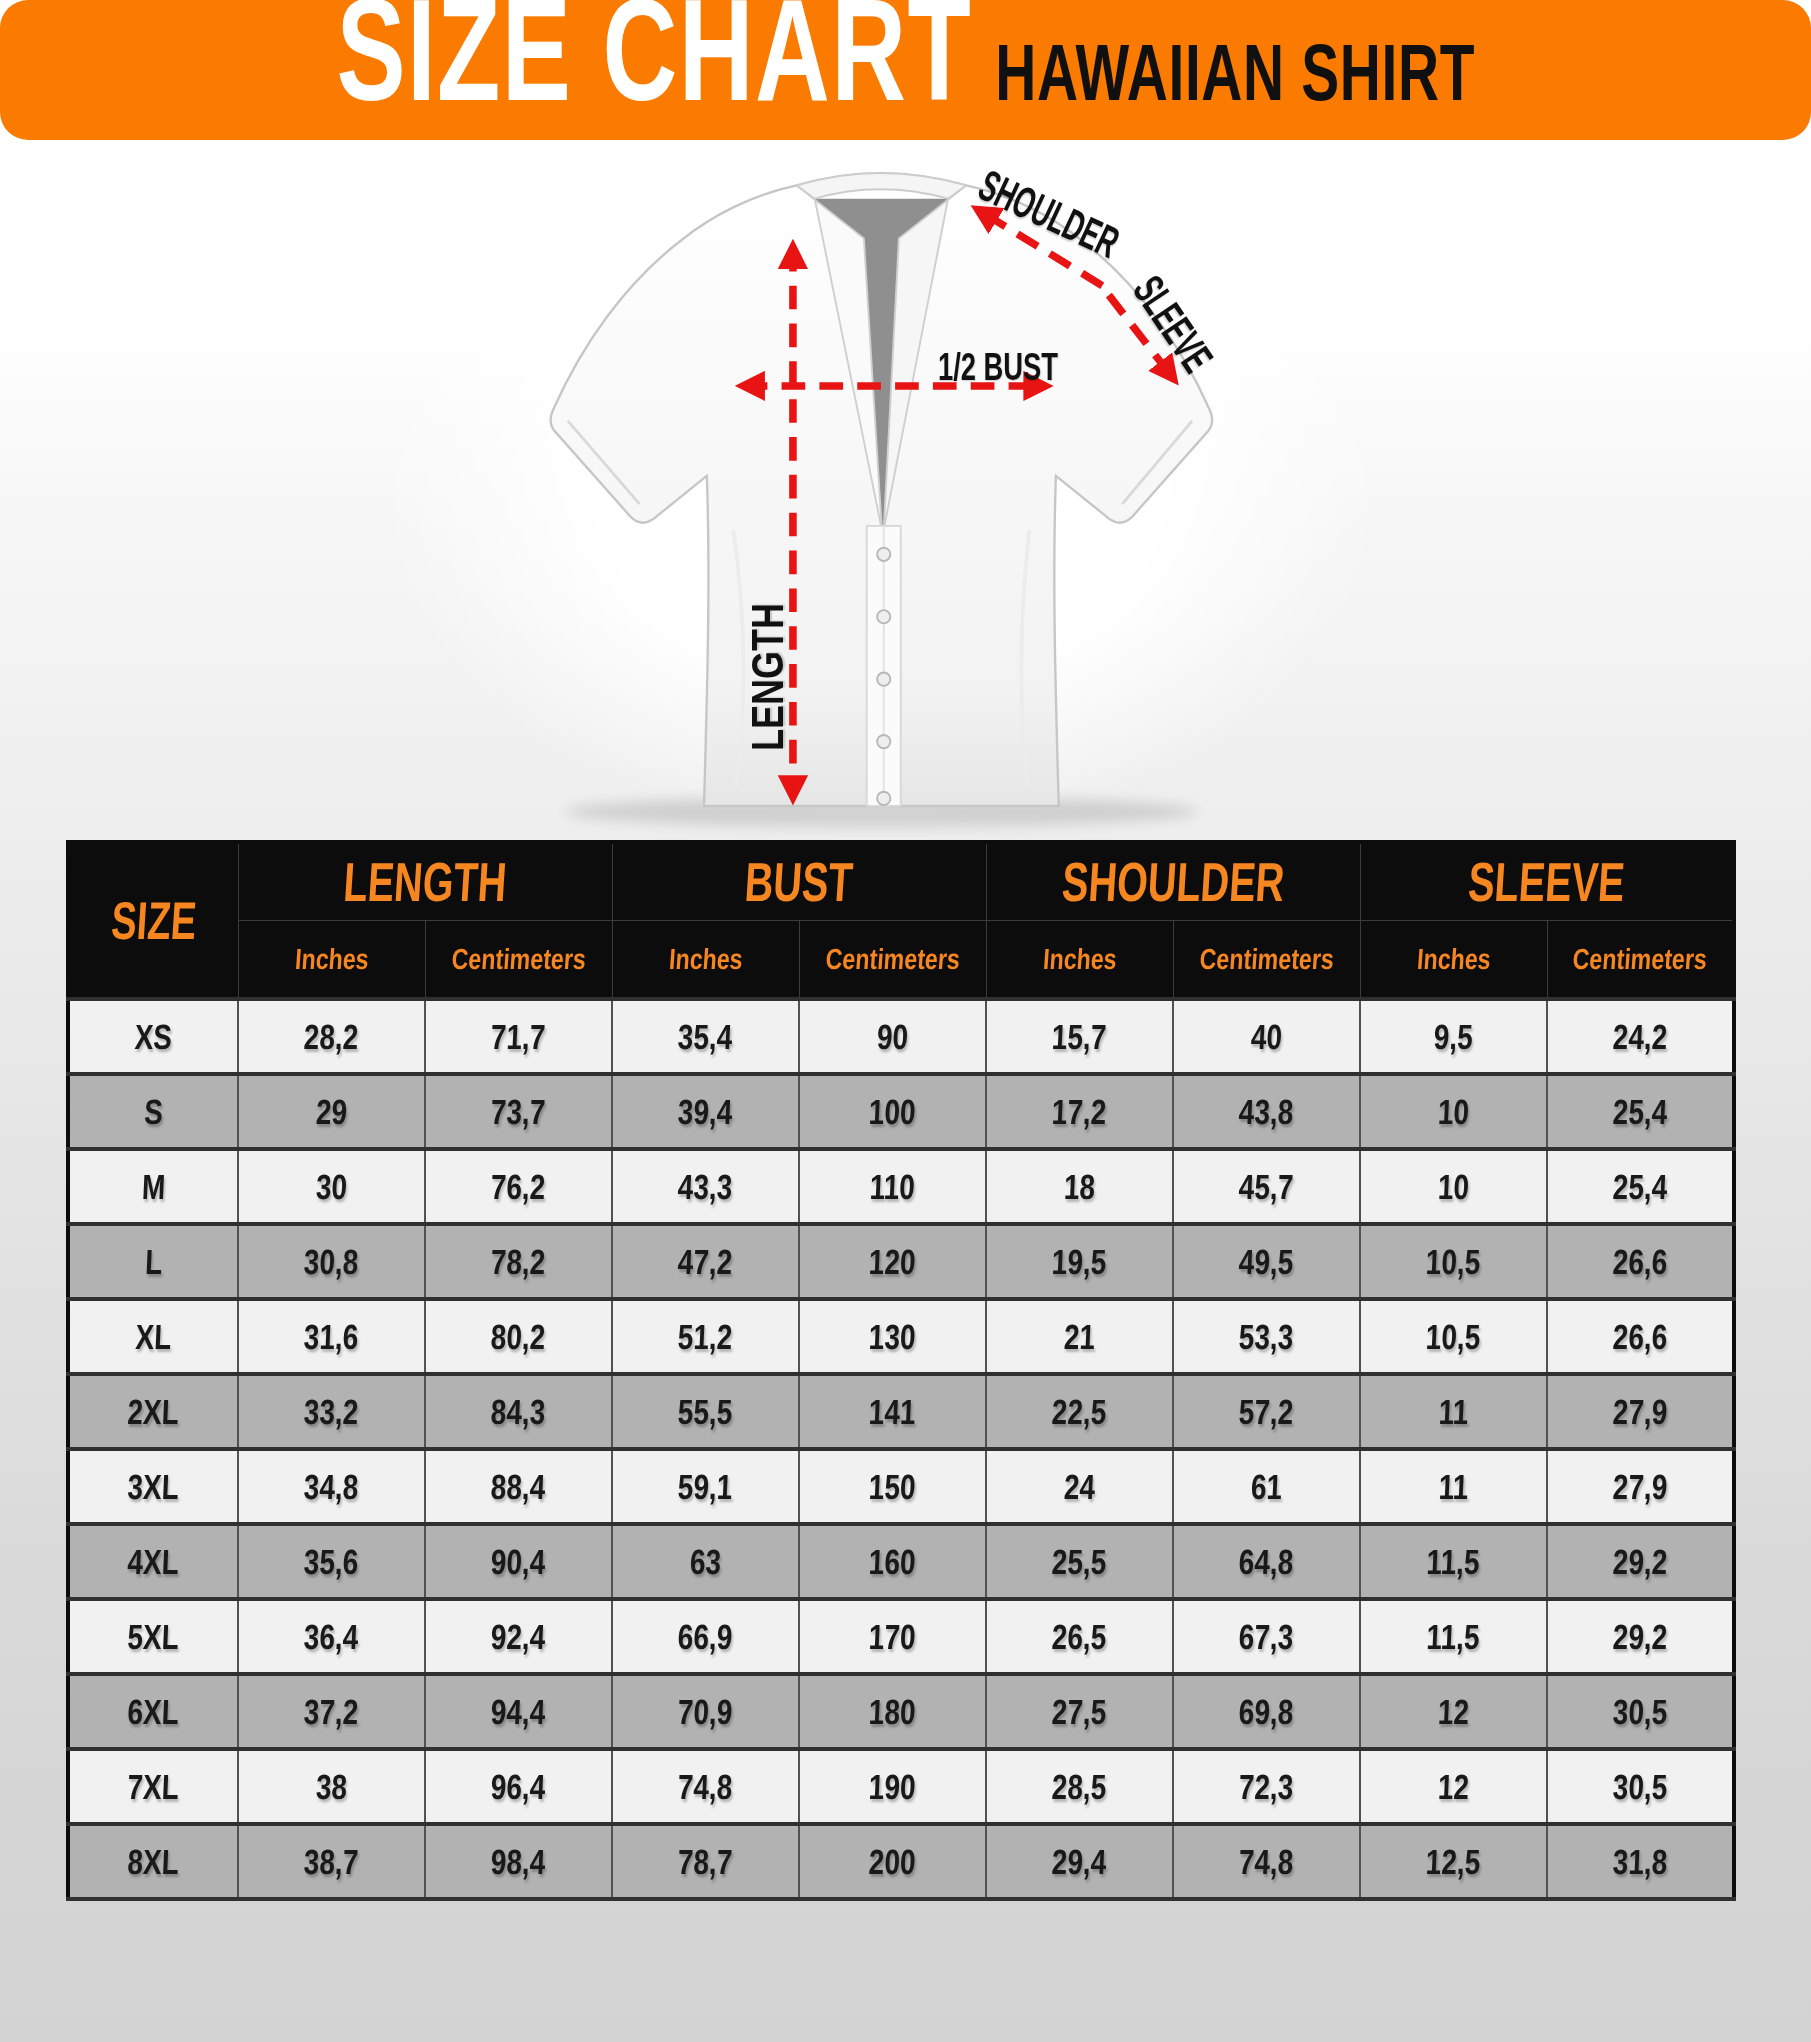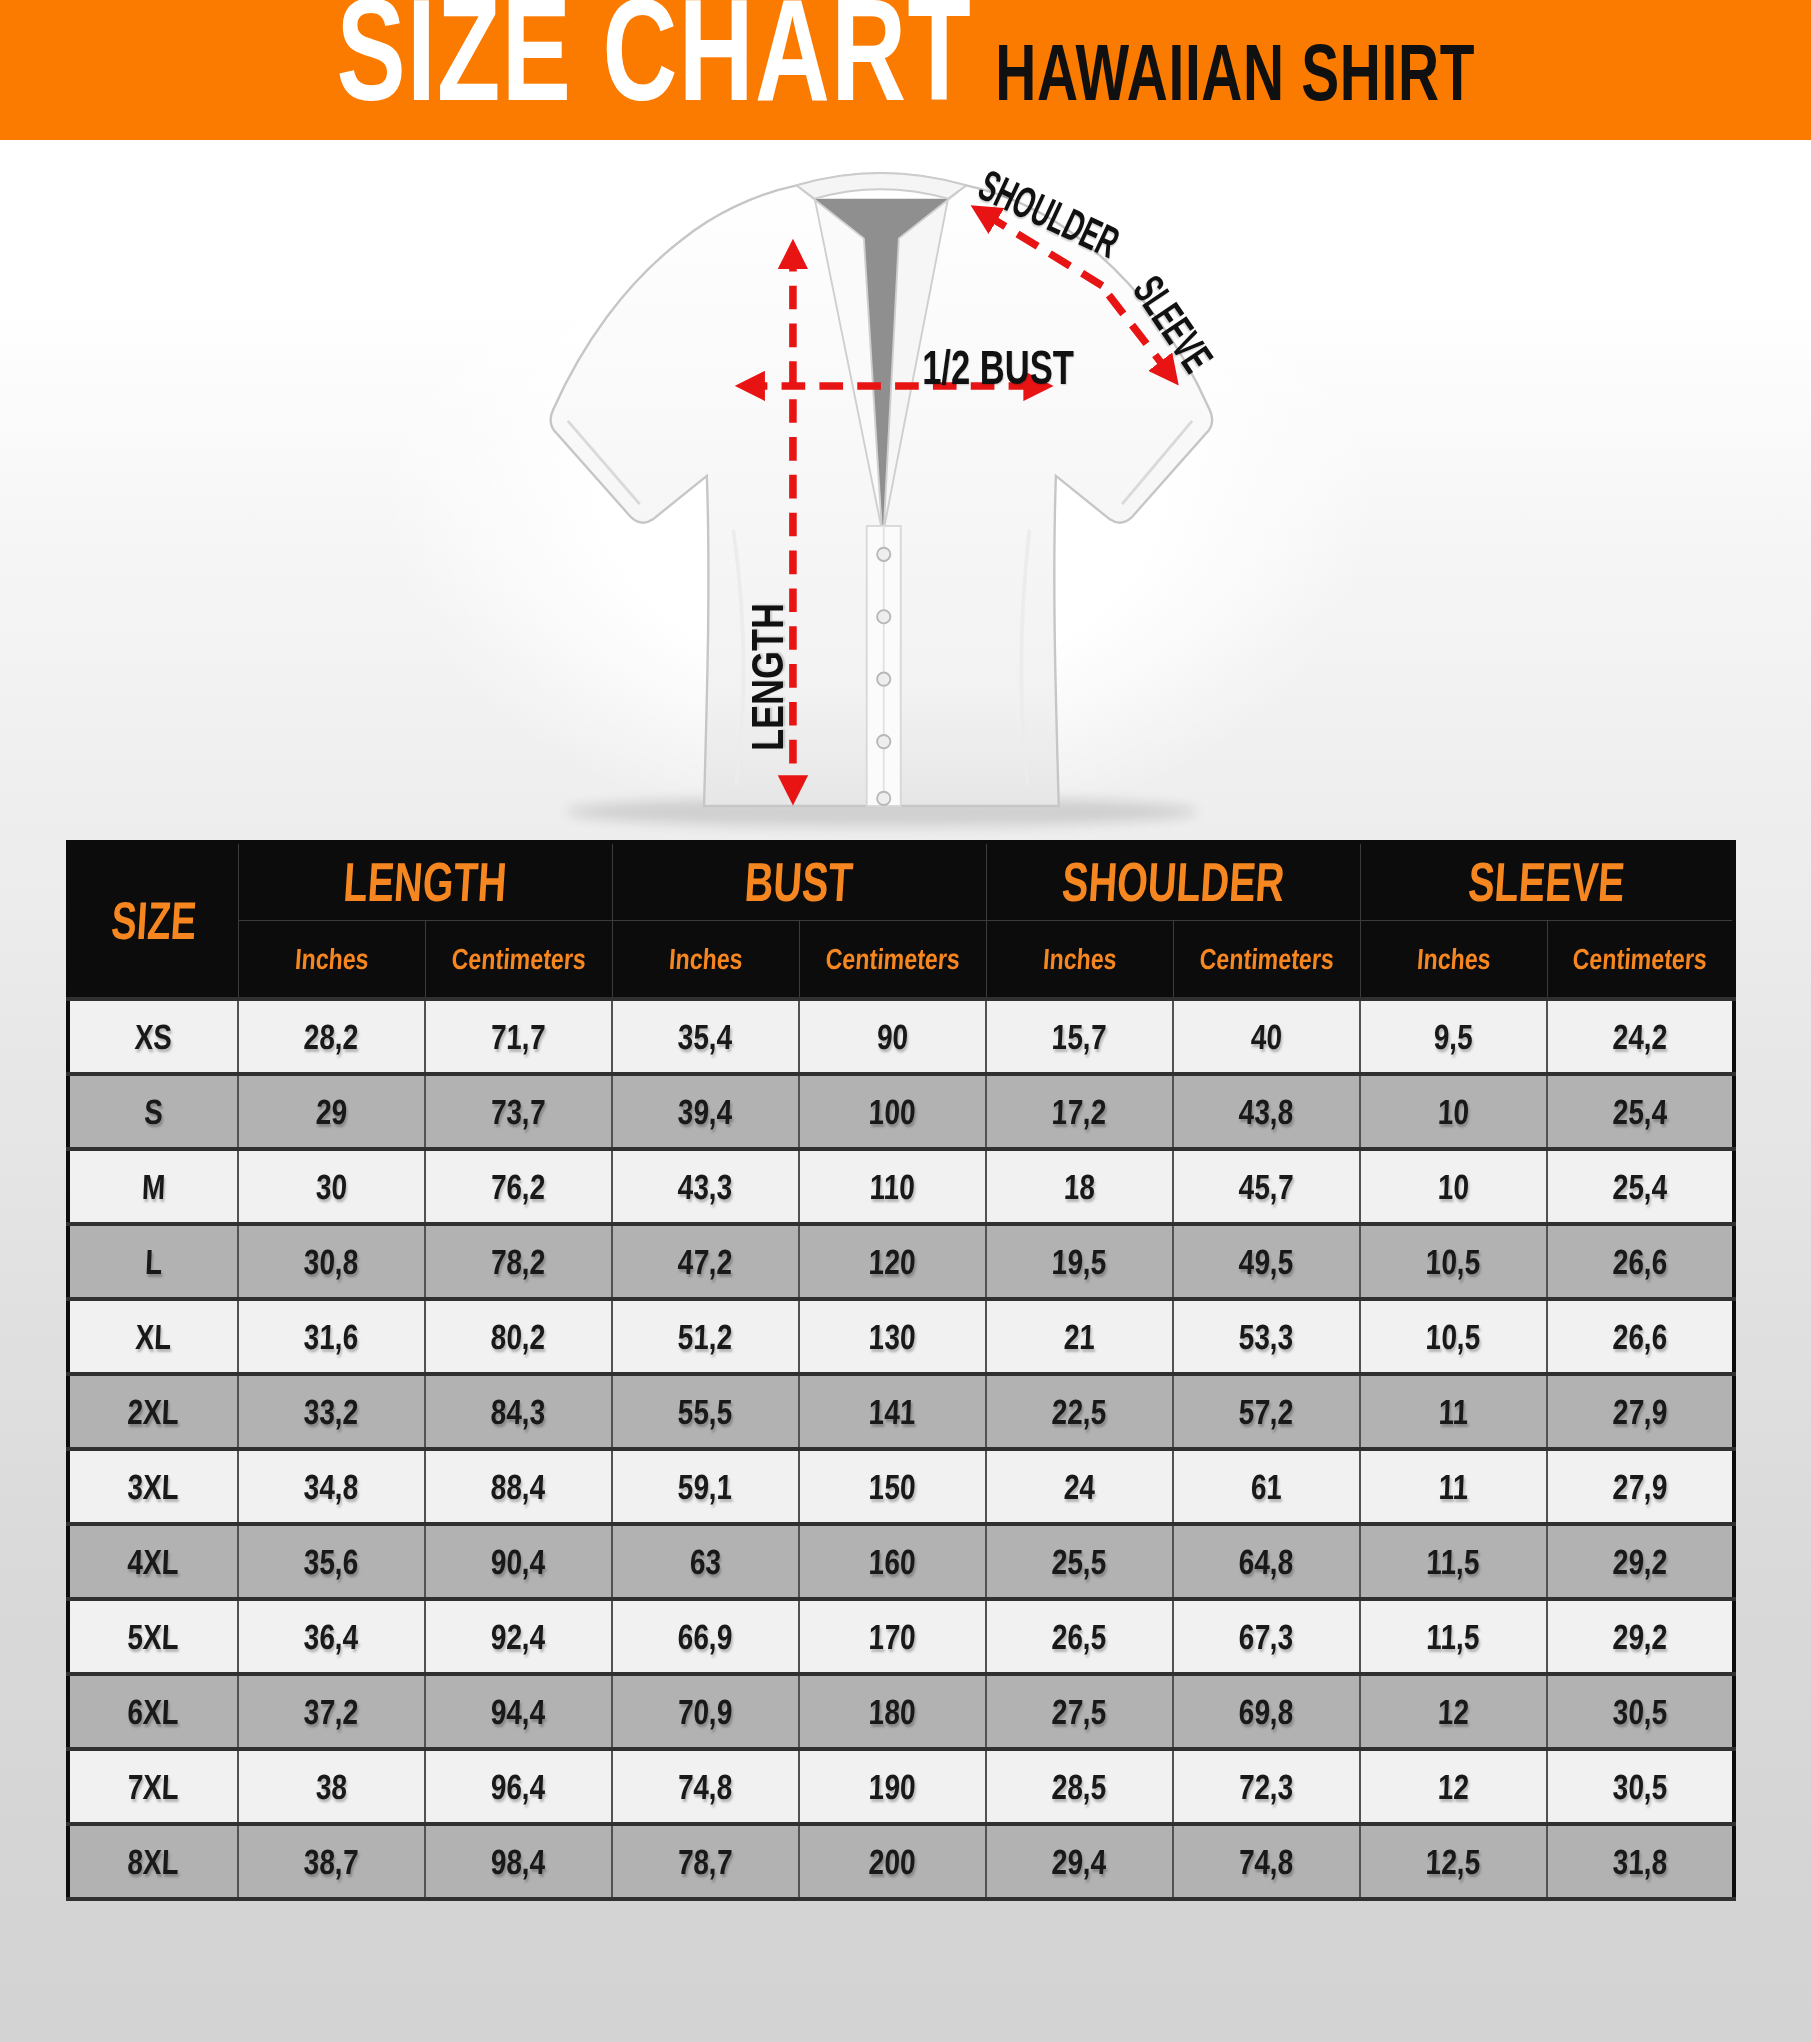--- a/index.html
+++ b/index.html
@@ -6,21 +6,21 @@
   .page {
     position:relative; width:1811px; height:2042px; overflow:hidden;
     font-family:"Liberation Sans", sans-serif;
     background:linear-gradient(180deg,#ffffff 0%,#ffffff 15%,#f6f6f6 26%,#eeeeee 40%,
                #e4e4e4 58%,#dadada 76%,#d5d5d5 90%,#d3d3d3 100%);
   }
 
   
   .banner {
     position:absolute; left:0; top:0; width:100%; height:140px;
-    background:#fb7a00; display:flex; justify-content:center; align-items:flex-end;
+    background:#fb7a00; display:flex; justify-content:center; align-items:flex-end;border-radius:28px;
   }
   .banner-inner {
     display:flex; align-items:baseline; gap:32px; white-space:nowrap;
     transform:scaleX(0.72); transform-origin:50% 100%; padding-bottom:17px;
   }
   .banner-title   { font-size:144px; line-height:1; font-weight:700; color:#ffffff; letter-spacing:1.9px; }
   .banner-subtitle{ font-size:79px;  line-height:1; font-weight:700; color:#101010; letter-spacing:0.9px; }
 
   
   .diagram { position:absolute; left:0; top:140px; width:1811px; height:700px; }
@@ -31,21 +31,21 @@
   .diagram-svg { position:absolute; left:0; top:0; width:1811px; height:700px; }
   .diag-label {
     position:absolute; color:#111111; font-weight:700; white-space:nowrap;
     text-shadow:0.9px 1.9px 1.9px rgba(0,0,0,0.18);
   }
   .diag-label > span { display:inline-block; }
   .label-shoulder { left:1049px; top:74px;  font-size:44px; transform:translate(-50%,-50%) rotate(25deg); }
   .label-shoulder > span { transform:scaleX(0.60); }
   .label-sleeve   { left:1173px; top:184px; font-size:44px; transform:translate(-50%,-50%) rotate(56deg); }
   .label-sleeve   > span { transform:scaleX(0.60); }
-  .label-bust     { left:998px; top:227px; font-size:48px; transform:translate(-50%,-50%); }
+  .label-bust     { left:998px; top:227px; font-size:38px; transform:translate(-50%,-50%); }
   .label-bust     > span { transform:scaleX(0.72); }
   .label-length   { left:768px;  top:537px; font-size:45px; transform:translate(-50%,-50%) rotate(-90deg); }
   .label-length   > span { transform:scaleX(0.80); }
 
   
   .size-table {
     position:absolute; left:66px; top:840px; width:1669px;
     border-collapse:collapse; table-layout:fixed;
     background:#0c0c0c; border:4.7px solid #0c0c0c;
   }

